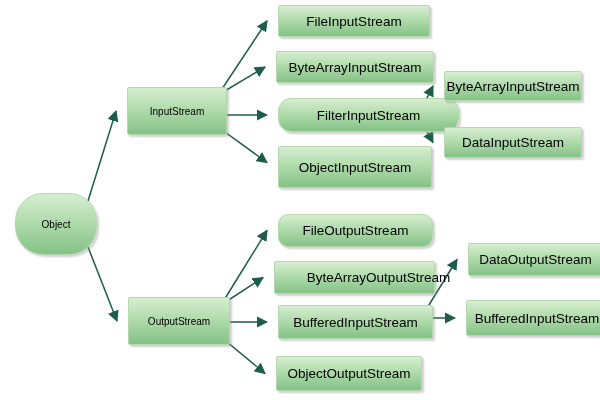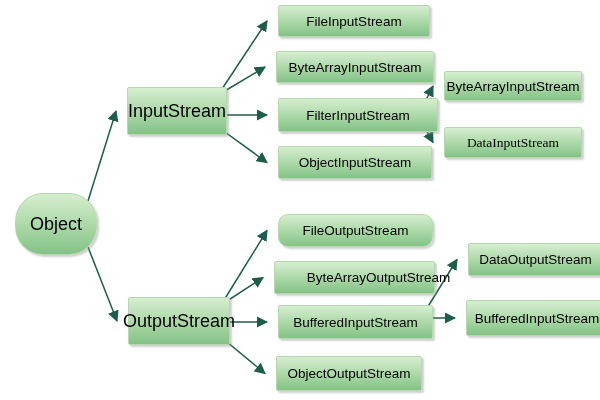--- a/index.html
+++ b/index.html
@@ -26,32 +26,32 @@
     border: 1px solid #b5d8ae;
     border-radius: 2px;
     box-shadow: 2px 2px 2px rgba(150,150,150,0.45);
     color: #000000;
     font-size: 13.5px;
     text-align: center;
     white-space: nowrap;
     box-sizing: border-box;
     margin-left: 10px;
   }
-  .node.lvl-big { font-size: 18px; }
+  .node.lvl-big { font-size: 10px; }
 
   
   #n-object               { left: 5px;   top: 193px; width: 82px;  height: 62px; border-radius: 28px; }
   #n-inputStream          { left: 117px; top: 87px;  width: 100px; height: 48px; }
   #n-outputStream         { left: 118px; top: 297px; width: 102px; height: 48px; }
   #n-fileInputStream      { left: 268px; top: 5px;   width: 152px; height: 32px; }
   #n-byteArrayInputStream { left: 266px; top: 51px;  width: 158px; height: 32px; }
-  #n-filterInputStream    { left: 268px; top: 98px;  width: 160px; height: 34px; }
-  #n-objectInputStream    { left: 268px; top: 146px; width: 154px; height: 33px; }
+  #n-filterInputStream    { left: 268px; top: 98px;  width: 181px; height: 34px; border-radius: 13px; }
+  #n-objectInputStream    { left: 268px; top: 146px; width: 154px; height: 42px; }
   #n-bufferedInputStream  { left: 434px; top: 71px;  width: 138px; height: 30px; }
-  #n-dataInputStream      { left: 434px; top: 127px; width: 138px; height: 31px; font-family: Liberation Serif, serif; }
+  #n-dataInputStream      { left: 434px; top: 127px; width: 138px; height: 31px; }
   #n-fileOutputStream     { left: 268px; top: 214px; width: 155px; height: 33px; border-radius: 10px; }
   #n-byteArrayOutputStream{ left: 264px; top: 261px; width: 161px; height: 33px; padding-left: 48px; }
   #n-filterOutputStream   { left: 268px; top: 305px; width: 155px; height: 34px; }
   #n-objectOutputStream   { left: 266px; top: 356px; width: 146px; height: 35px; }
   #n-dataOutputStream     { left: 458px; top: 243px; width: 135px; height: 33px; }
   #n-bufferedOutputStream { left: 456px; top: 300px; width: 142px; height: 36px; }
 </style>
 </head>
 <body>
 

